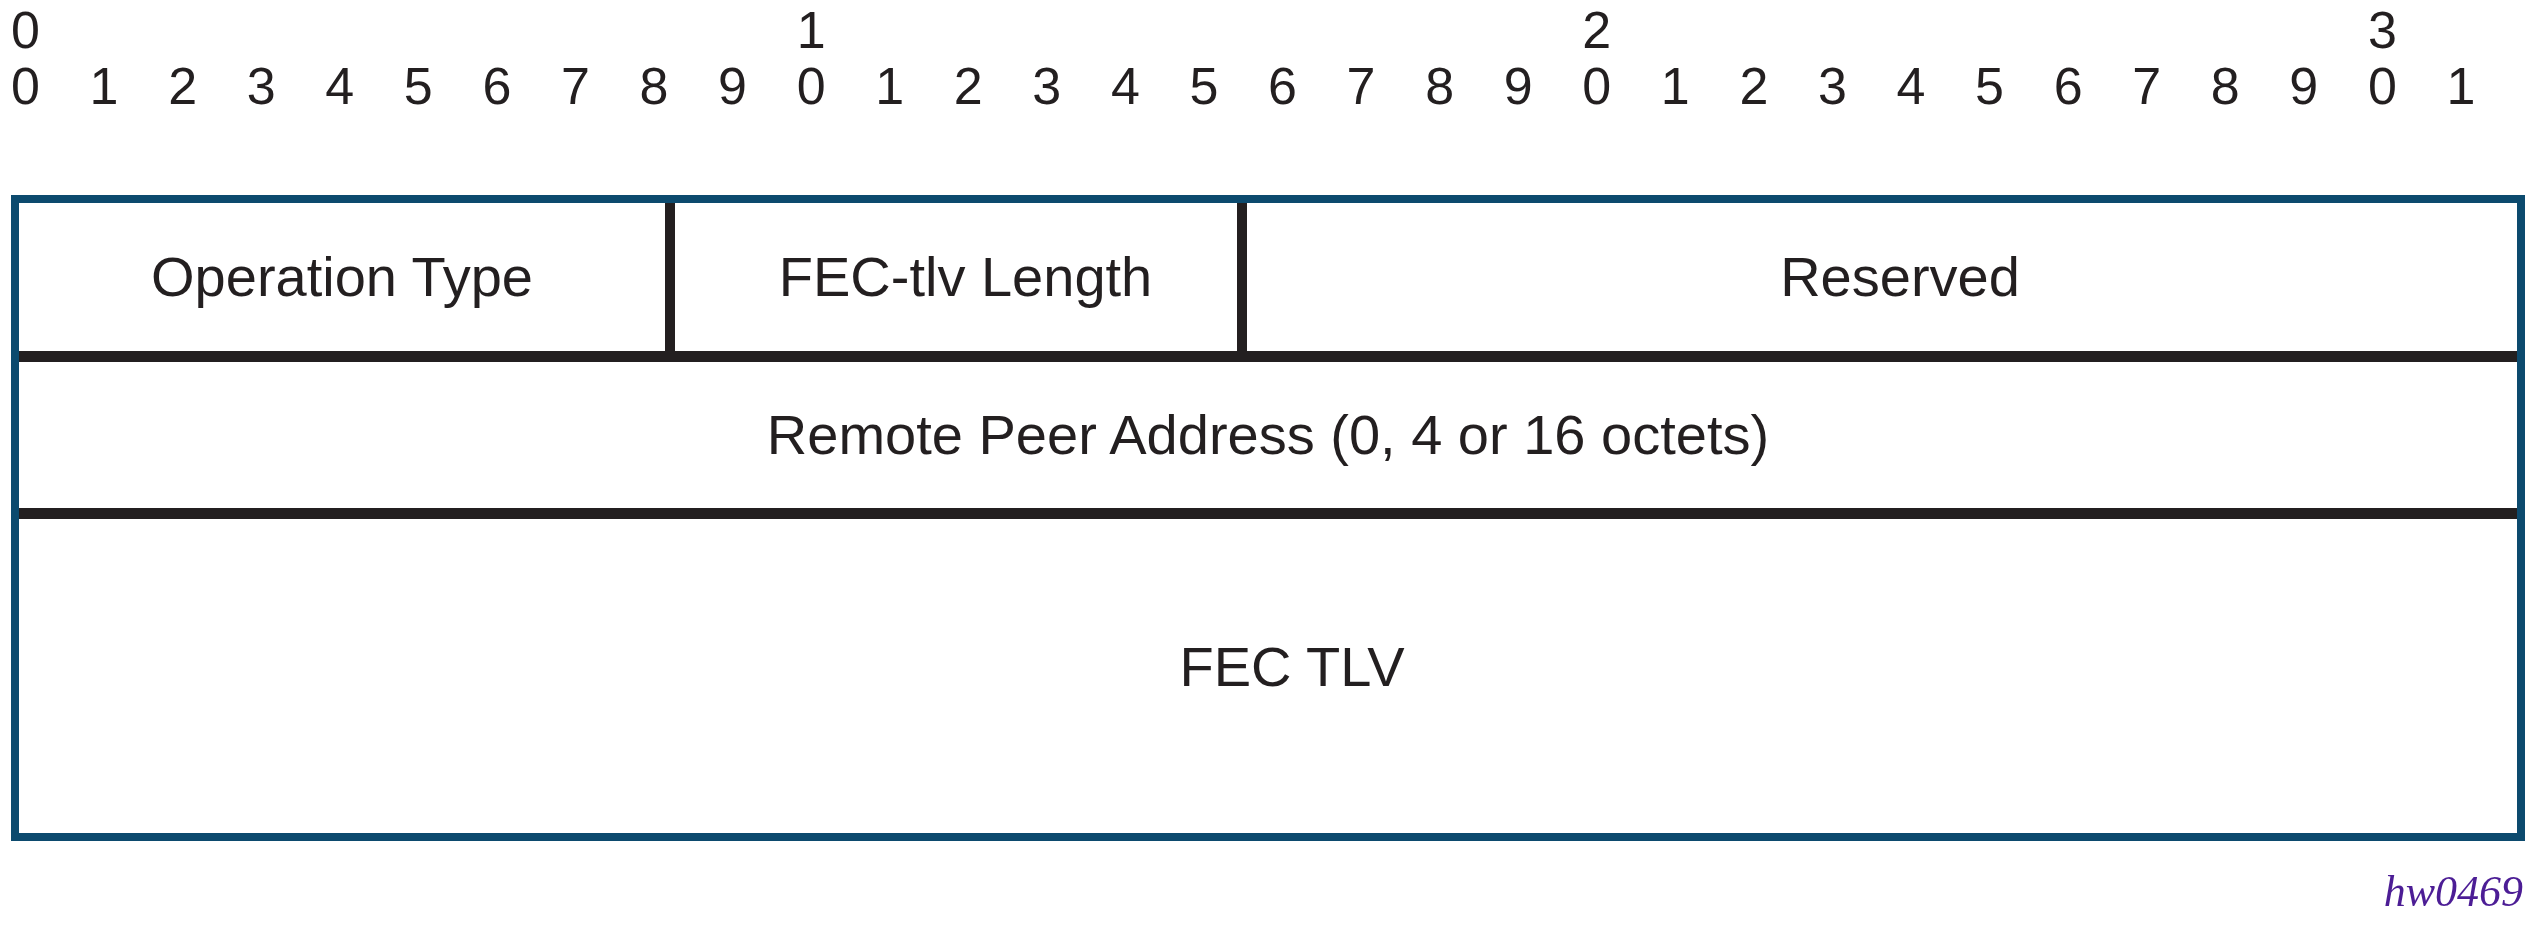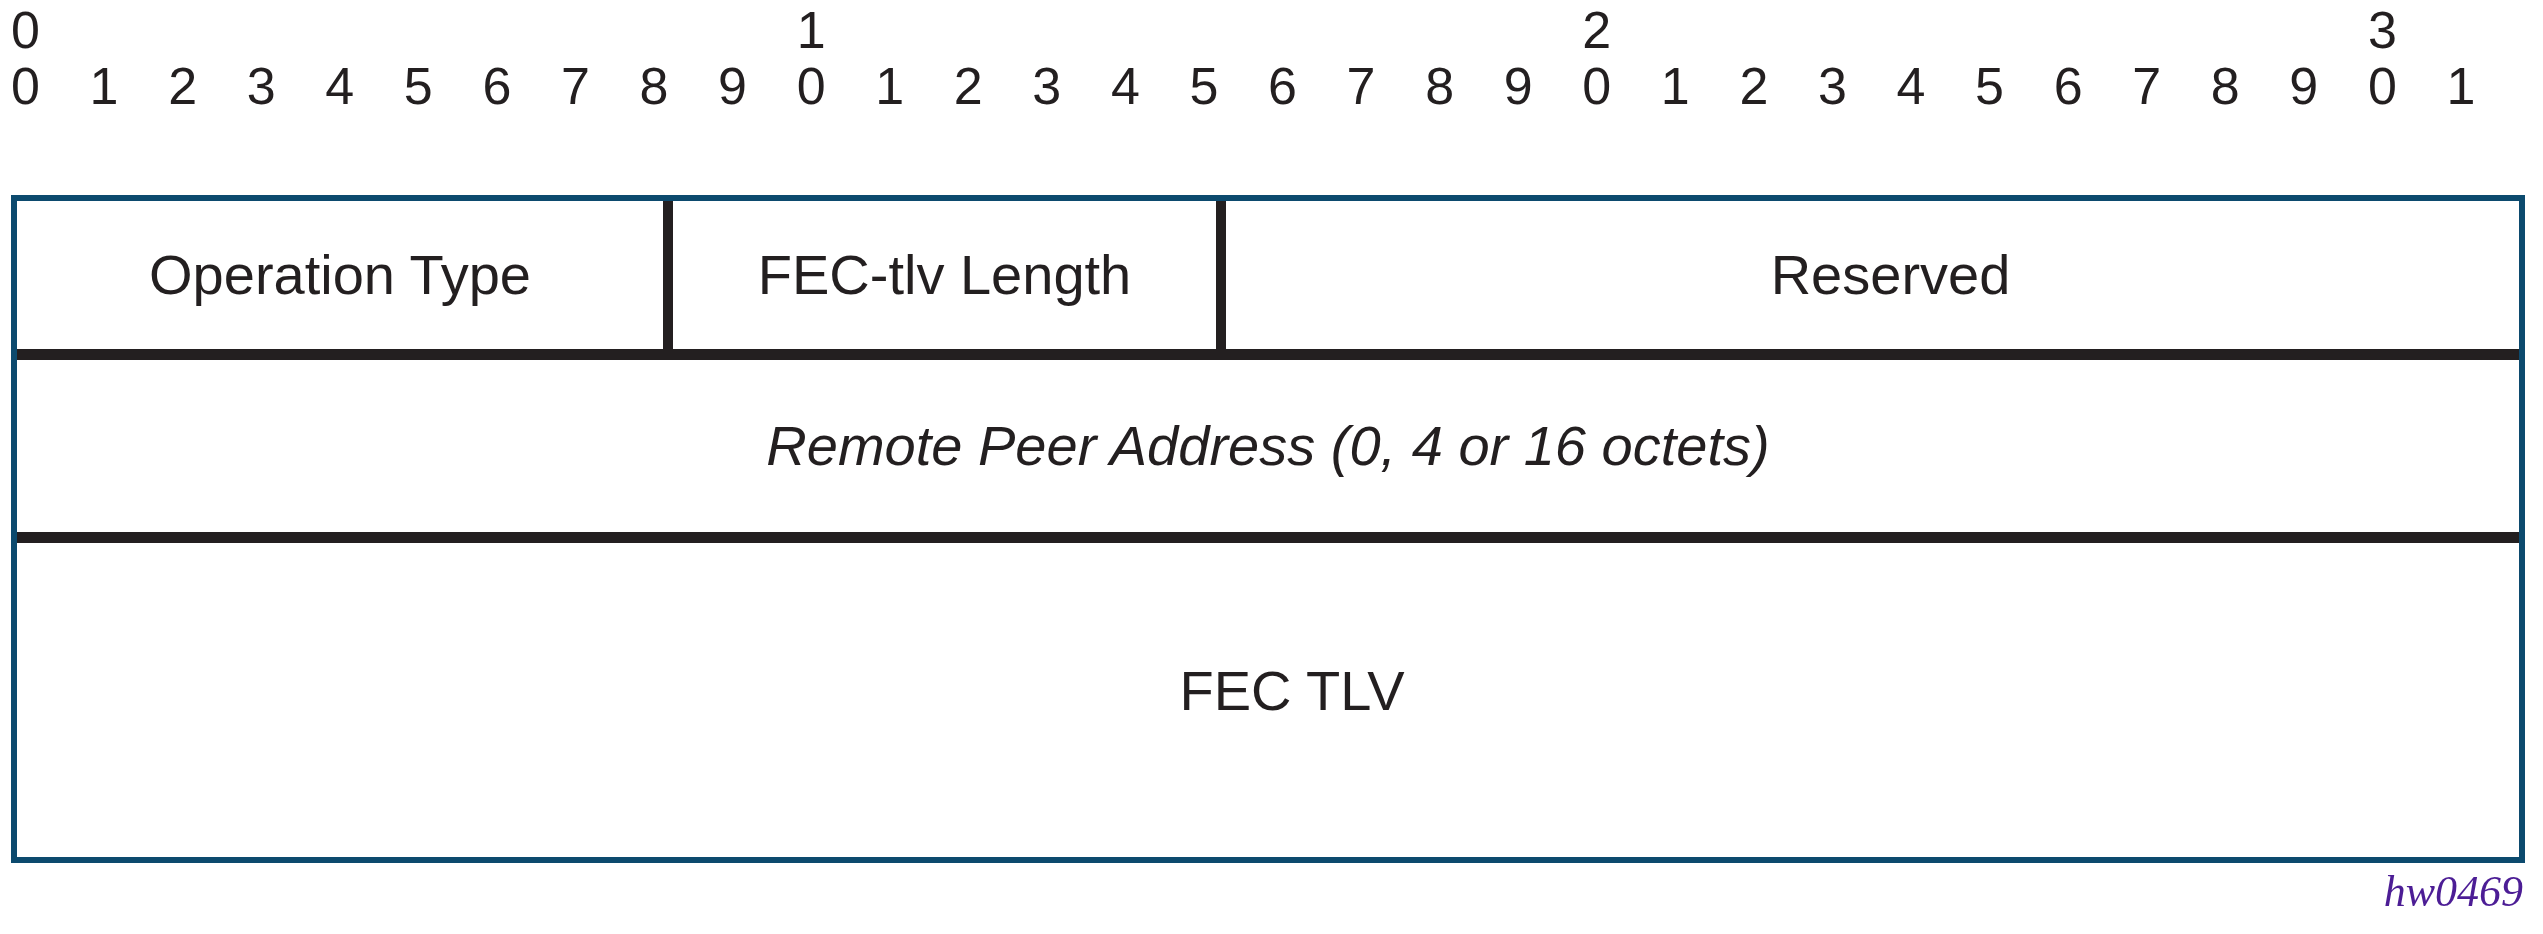--- a/index.html
+++ b/index.html
@@ -53,39 +53,38 @@
     letter-spacing: 0;
     white-space: pre;
   }
 
   
   .packet-table {
     position: absolute;
     left: 11px;
     top: 195px;
     width: 2514px;
-    border: 6px solid #0c4a6e;
+    border: 8px solid #0c4a6e;
     border-collapse: collapse;
     box-sizing: border-box;
     background: #a21caf;
   }
 
   .row {
     display: flex;
     box-sizing: border-box;
     background: #ffffff;
   }
   .row.row-fields {
     height: 159px;
     border-bottom: 11px solid #231f20;
   }
   .row.row-peer {
-    height: 183px;
+    height: 157px;
     border-bottom: 11px solid #231f20;
-    font-style: italic;
   }
   .row.row-tlv {
     height: 314px;
     padding-left: 48px;
   }
 
   .cell {
     box-sizing: border-box;
     display: flex;
     align-items: center;
@@ -94,21 +93,21 @@
     line-height: 60px;
     color: #231f20;
     font-family: "Liberation Sans", sans-serif;
     white-space: nowrap;
     background: #ffffff;
   }
 
   
   .cell.op-type      { width: 656px; border-right: 10px solid #231f20; }
   .cell.addr-type    { width: 627px; border-right: 10px solid #231f20; }
-  .cell.fec-tlv-len  { width: 553px; border-right: 10px solid #231f20; }
+  .cell.fec-tlv-len  { width: 553px; border-right: 10px solid #231f20; margin-left: 19px; }
   .cell.reserved     { flex: 1 1 auto; padding-left: 36px; }
 
   .cell.full-width   { width: 100%; }
 
   .cell.tlv-label {
     align-items: flex-start;
     padding-top: 118px;
   }
 
   

